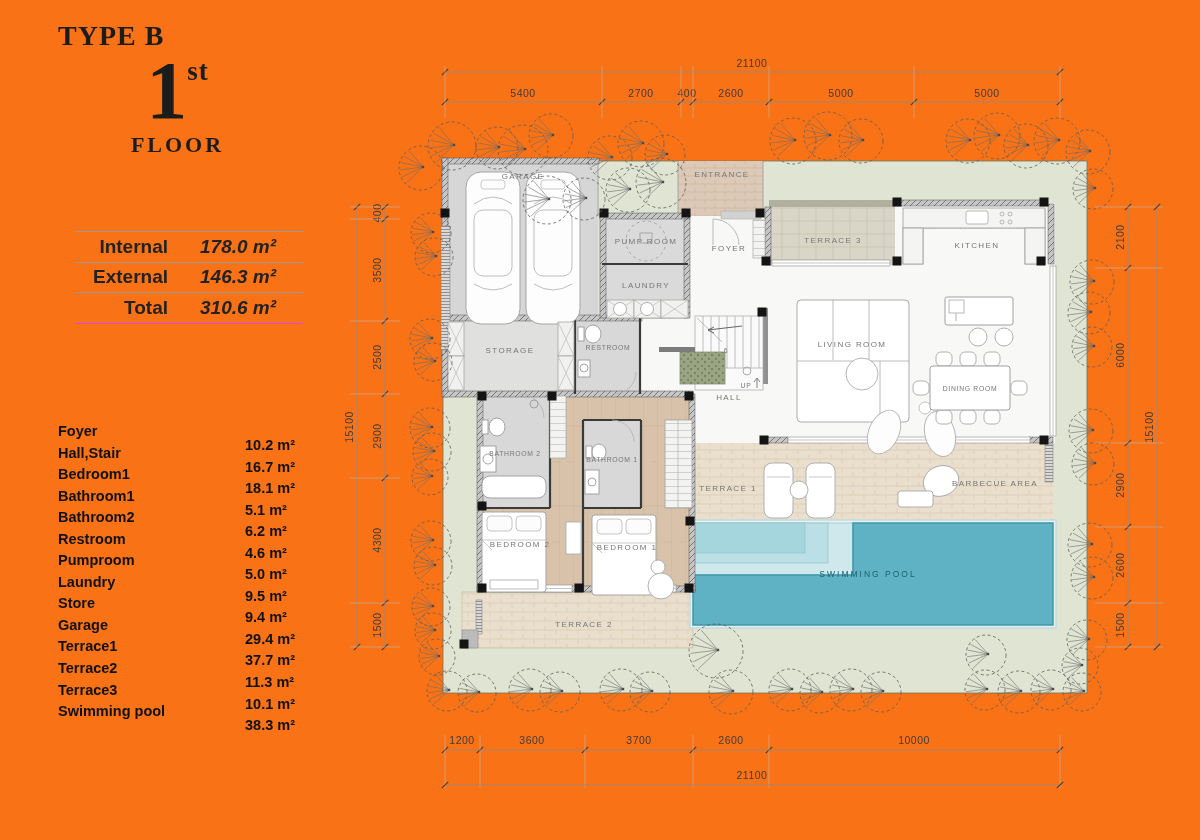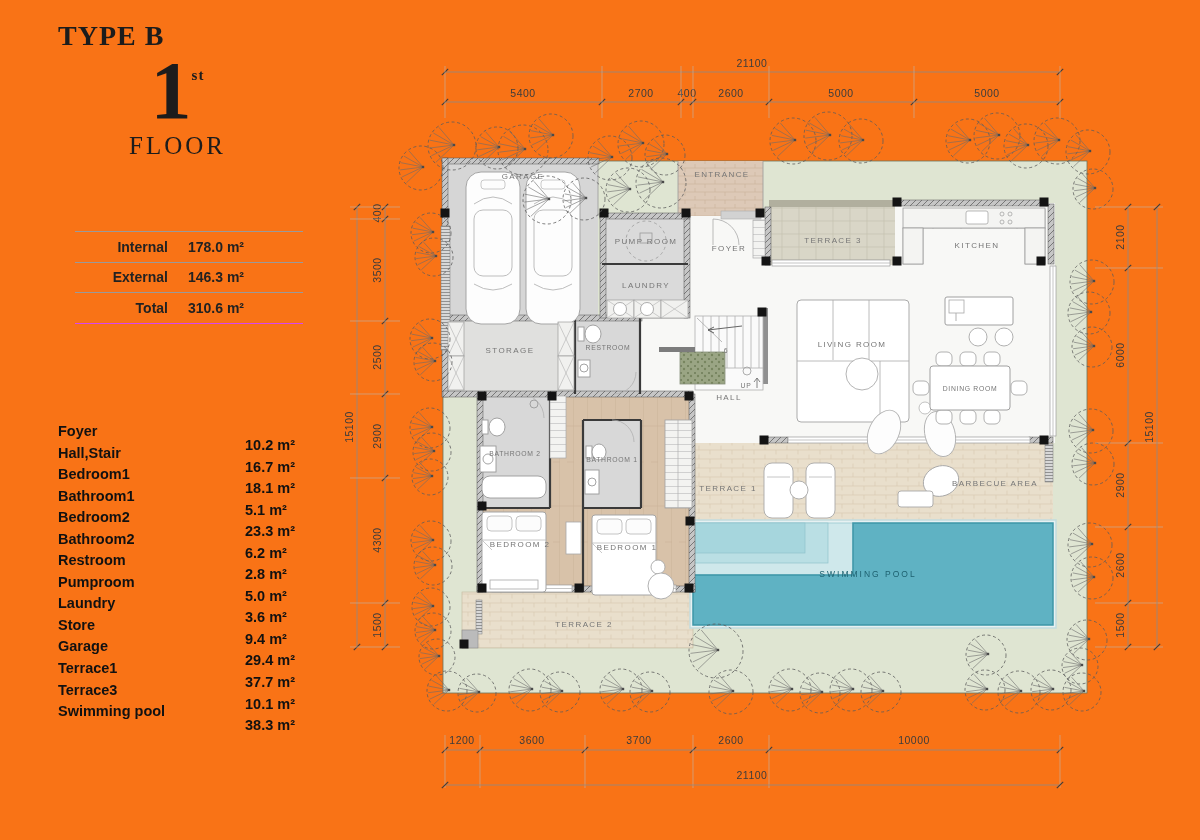--- a/index.html
+++ b/index.html
@@ -4,27 +4,27 @@
 <style>
   html,body{margin:0;padding:0;background:#ffffff;}
   #canvas{position:relative;width:1200px;height:840px;background:#f97316;
           font-family:"Liberation Sans",sans-serif;overflow:hidden;}
   
   .type-title{position:absolute;left:58px;top:20px;font-family:"Liberation Serif",serif;
               font-weight:bold;font-size:28px;color:#1c1c1c;letter-spacing:1px;}
   .floor-block{position:absolute;left:110px;top:52px;width:135px;text-align:center;color:#1c1c1c;
                font-family:"Liberation Serif",serif;}
   .floor-block .num{font-size:82px;font-weight:bold;line-height:0.95;}
-  .floor-block .sup{font-size:15px;font-weight:bold;vertical-align:38px;letter-spacing:1px;}
-  .floor-block .word{font-size:25px;font-weight:normal;letter-spacing:3px;margin-top:2px;}
-  .summary{position:absolute;left:75px;top:231px;width:228px;font-size:14px;font-weight:bold;color:#222;}
+  .floor-block .sup{font-size:27px;font-weight:bold;vertical-align:38px;letter-spacing:1px;}
+  .floor-block .word{font-size:22px;font-weight:bold;letter-spacing:3px;margin-top:2px;}
+  .summary{position:absolute;left:75px;top:231px;width:228px;font-size:19px;font-weight:bold;color:#222;}
   .srow{display:flex;align-items:center;height:29.5px;border-top:1px solid #9a9a9a;}
   .srow:last-child{border-bottom:1px solid #d946ef;}
   .slabel{flex:0 0 93px;text-align:right;}
-  .sval{margin-left:20px;}
+  .sval{margin-left:32px;font-style:italic;}
   .arealist{position:absolute;left:58px;top:421px;width:250px;font-size:14.5px;font-weight:bold;color:#111;}
   .arow{position:relative;height:21.55px;line-height:21.55px;white-space:nowrap;}
   .aval{position:absolute;left:187px;top:14px;}
   
   svg{position:absolute;left:0;top:0;}
   .rl{font-family:"Liberation Sans",sans-serif;font-size:8px;fill:#767676;letter-spacing:1.4px;text-anchor:middle;}
   .rl-s{font-family:"Liberation Sans",sans-serif;font-size:6.8px;fill:#767676;letter-spacing:0.7px;text-anchor:middle;}
   .pool-t{font-family:"Liberation Sans",sans-serif;font-size:8.5px;fill:#1e6170;letter-spacing:2px;text-anchor:middle;}
   .dt{font-family:"Liberation Sans",sans-serif;font-size:10.5px;fill:#3c3c3c;letter-spacing:0.5px;text-anchor:middle;}
 </style>
@@ -53,28 +53,28 @@
       <span class="slabel">Total</span>
       <span class="sval">310.6 m²</span>
     </div>
   </div>
 
   <div class="arealist" id="arealist">
       <div class="arow"><span class="aname">Foyer</span><span class="aval">10.2 m²</span></div>
       <div class="arow"><span class="aname">Hall,Stair</span><span class="aval">16.7 m²</span></div>
       <div class="arow"><span class="aname">Bedroom1</span><span class="aval">18.1 m²</span></div>
       <div class="arow"><span class="aname">Bathroom1</span><span class="aval">5.1 m²</span></div>
-      <div class="arow"><span class="aname">Bedroom2</span><span class="aval">23.3 m²</span></div>
       <div class="arow"><span class="aname">Bathroom2</span><span class="aval">6.2 m²</span></div>
-      <div class="arow"><span class="aname">Restroom</span><span class="aval">2.8 m²</span></div>
+      <div class="arow"><span class="aname">Restroom</span><span class="aval">4.6 m²</span></div>
       <div class="arow"><span class="aname">Pumproom</span><span class="aval">5.0 m²</span></div>
-      <div class="arow"><span class="aname">Laundry</span><span class="aval">3.6 m²</span></div>
+      <div class="arow"><span class="aname">Laundry</span><span class="aval">9.5 m²</span></div>
       <div class="arow"><span class="aname">Store</span><span class="aval">9.4 m²</span></div>
       <div class="arow"><span class="aname">Garage</span><span class="aval">29.4 m²</span></div>
       <div class="arow"><span class="aname">Terrace1</span><span class="aval">37.7 m²</span></div>
+      <div class="arow"><span class="aname">Terrace2</span><span class="aval">11.3 m²</span></div>
       <div class="arow"><span class="aname">Terrace3</span><span class="aval">10.1 m²</span></div>
       <div class="arow"><span class="aname">Swimming pool</span><span class="aval">38.3 m²</span></div>
     </div>
 
   <svg id="plan" width="1200" height="840" viewBox="0 0 1200 840">
     <defs>
       <pattern id="brickBeige" width="22" height="9" patternUnits="userSpaceOnUse">
         <rect width="22" height="9" fill="#e9dfcc"></rect>
         <path d="M0,0H22M0,9H22" stroke="#d9cab1" stroke-width="0.7"></path>
         <path d="M6,0V4.5M17,4.5V9" stroke="#d9cab1" stroke-width="0.7"></path>

